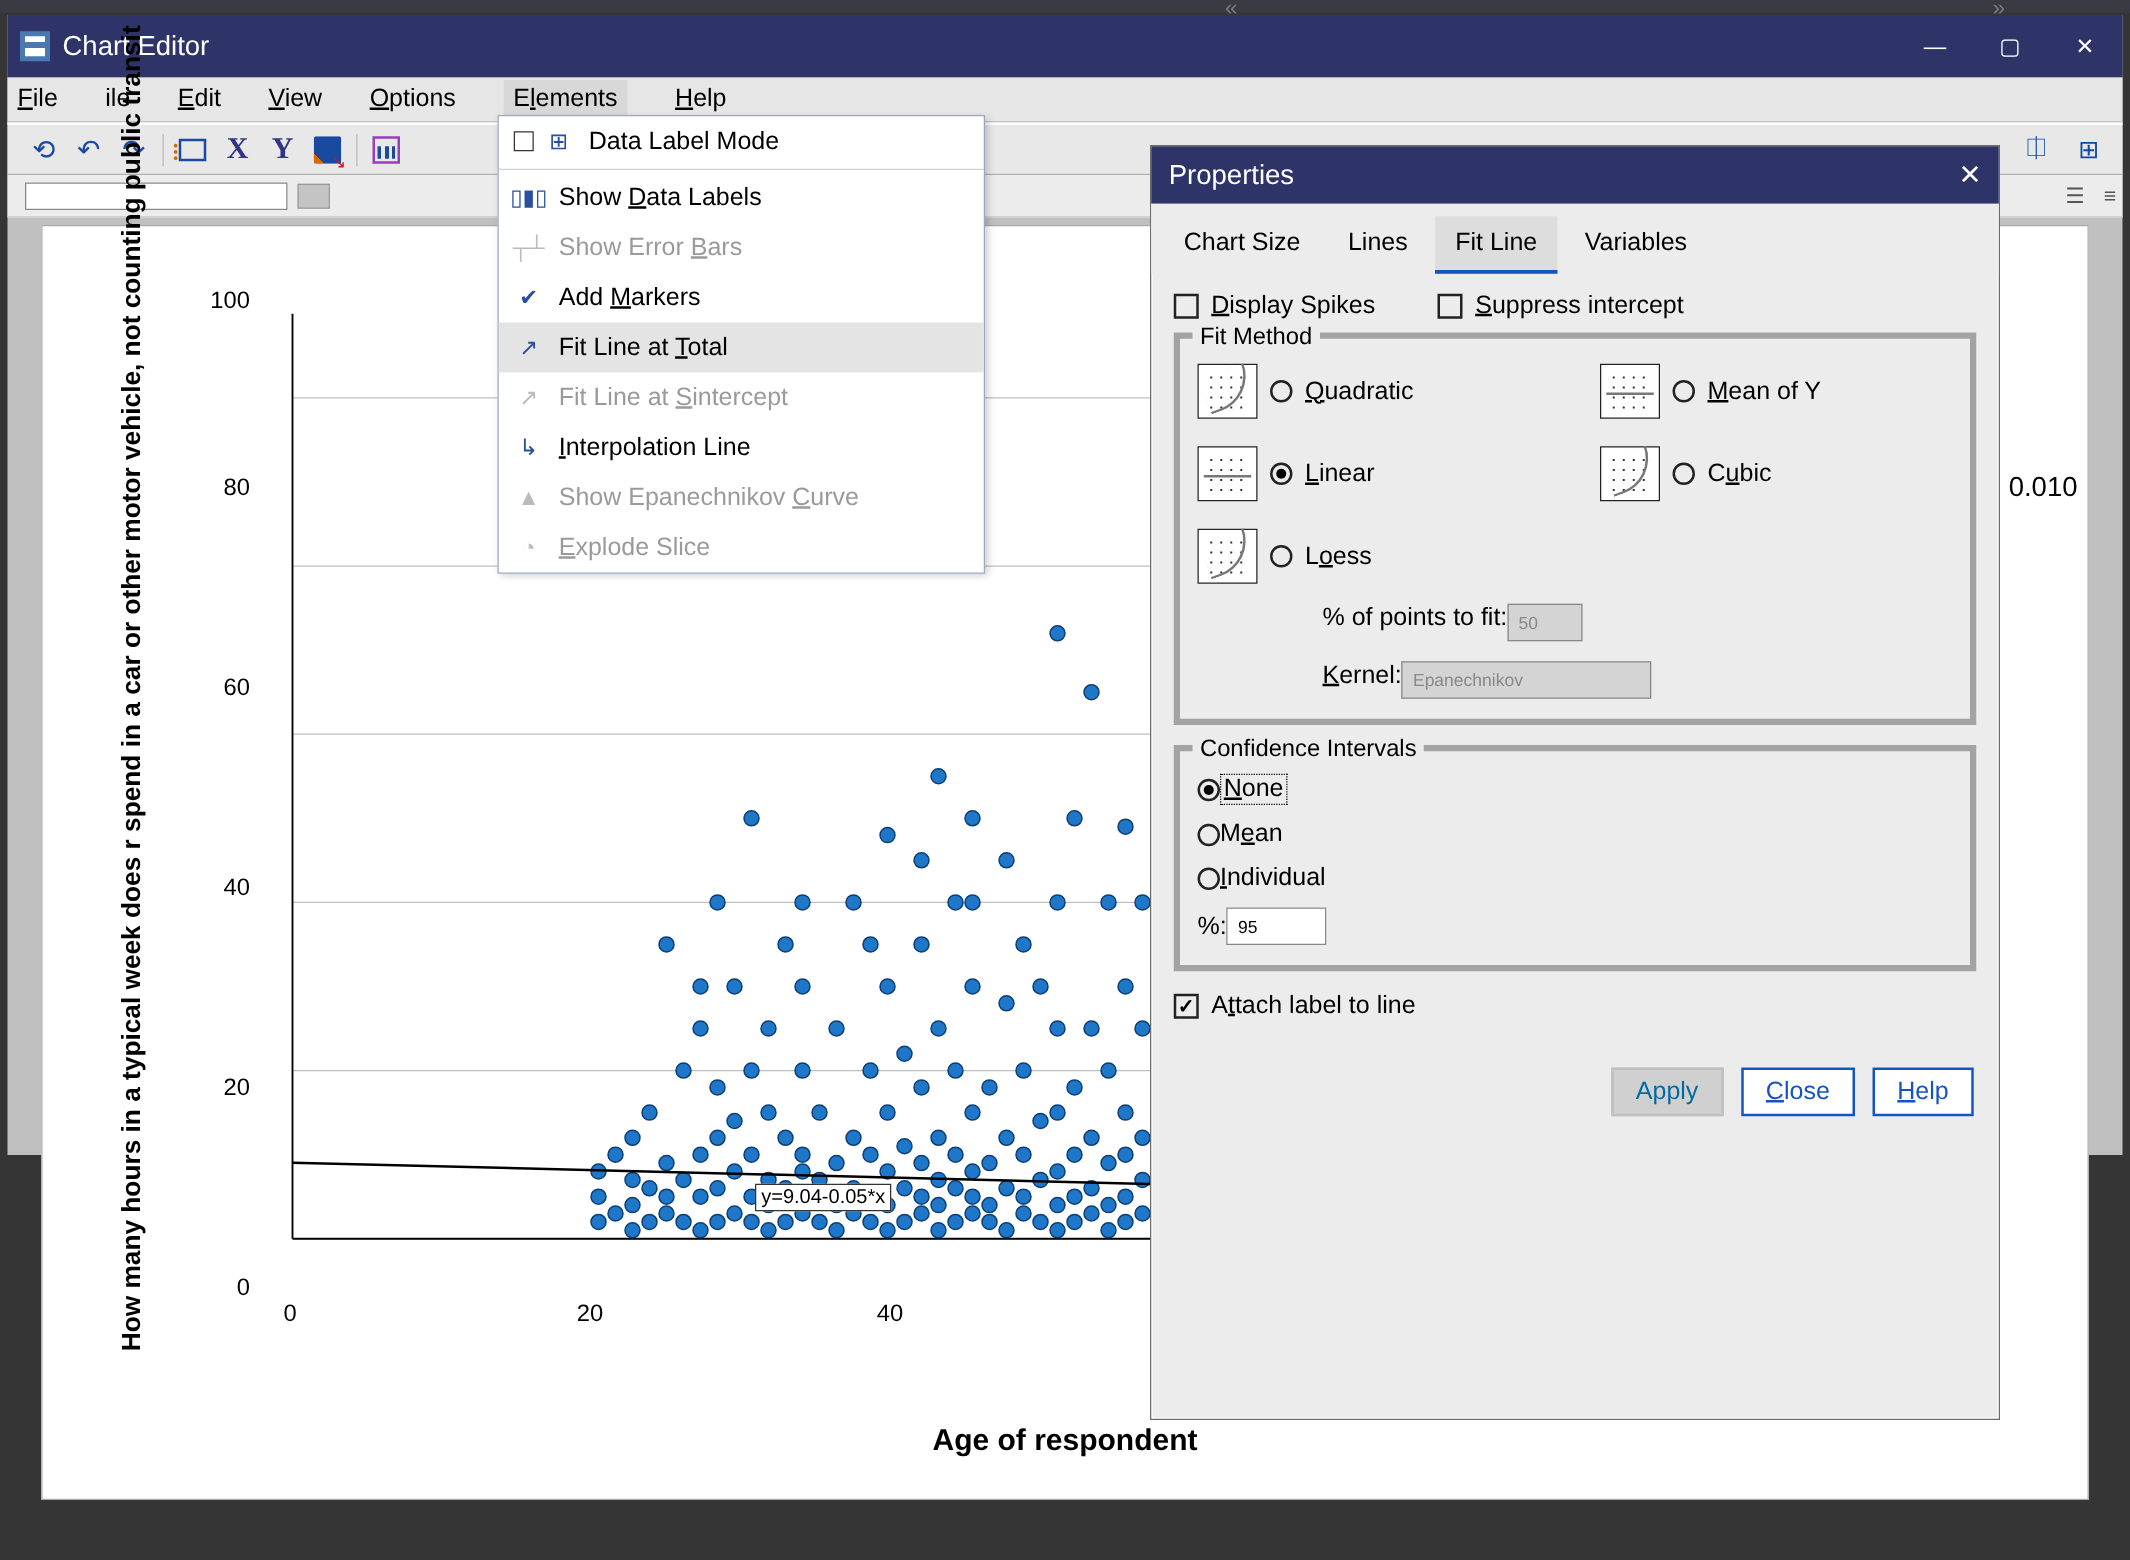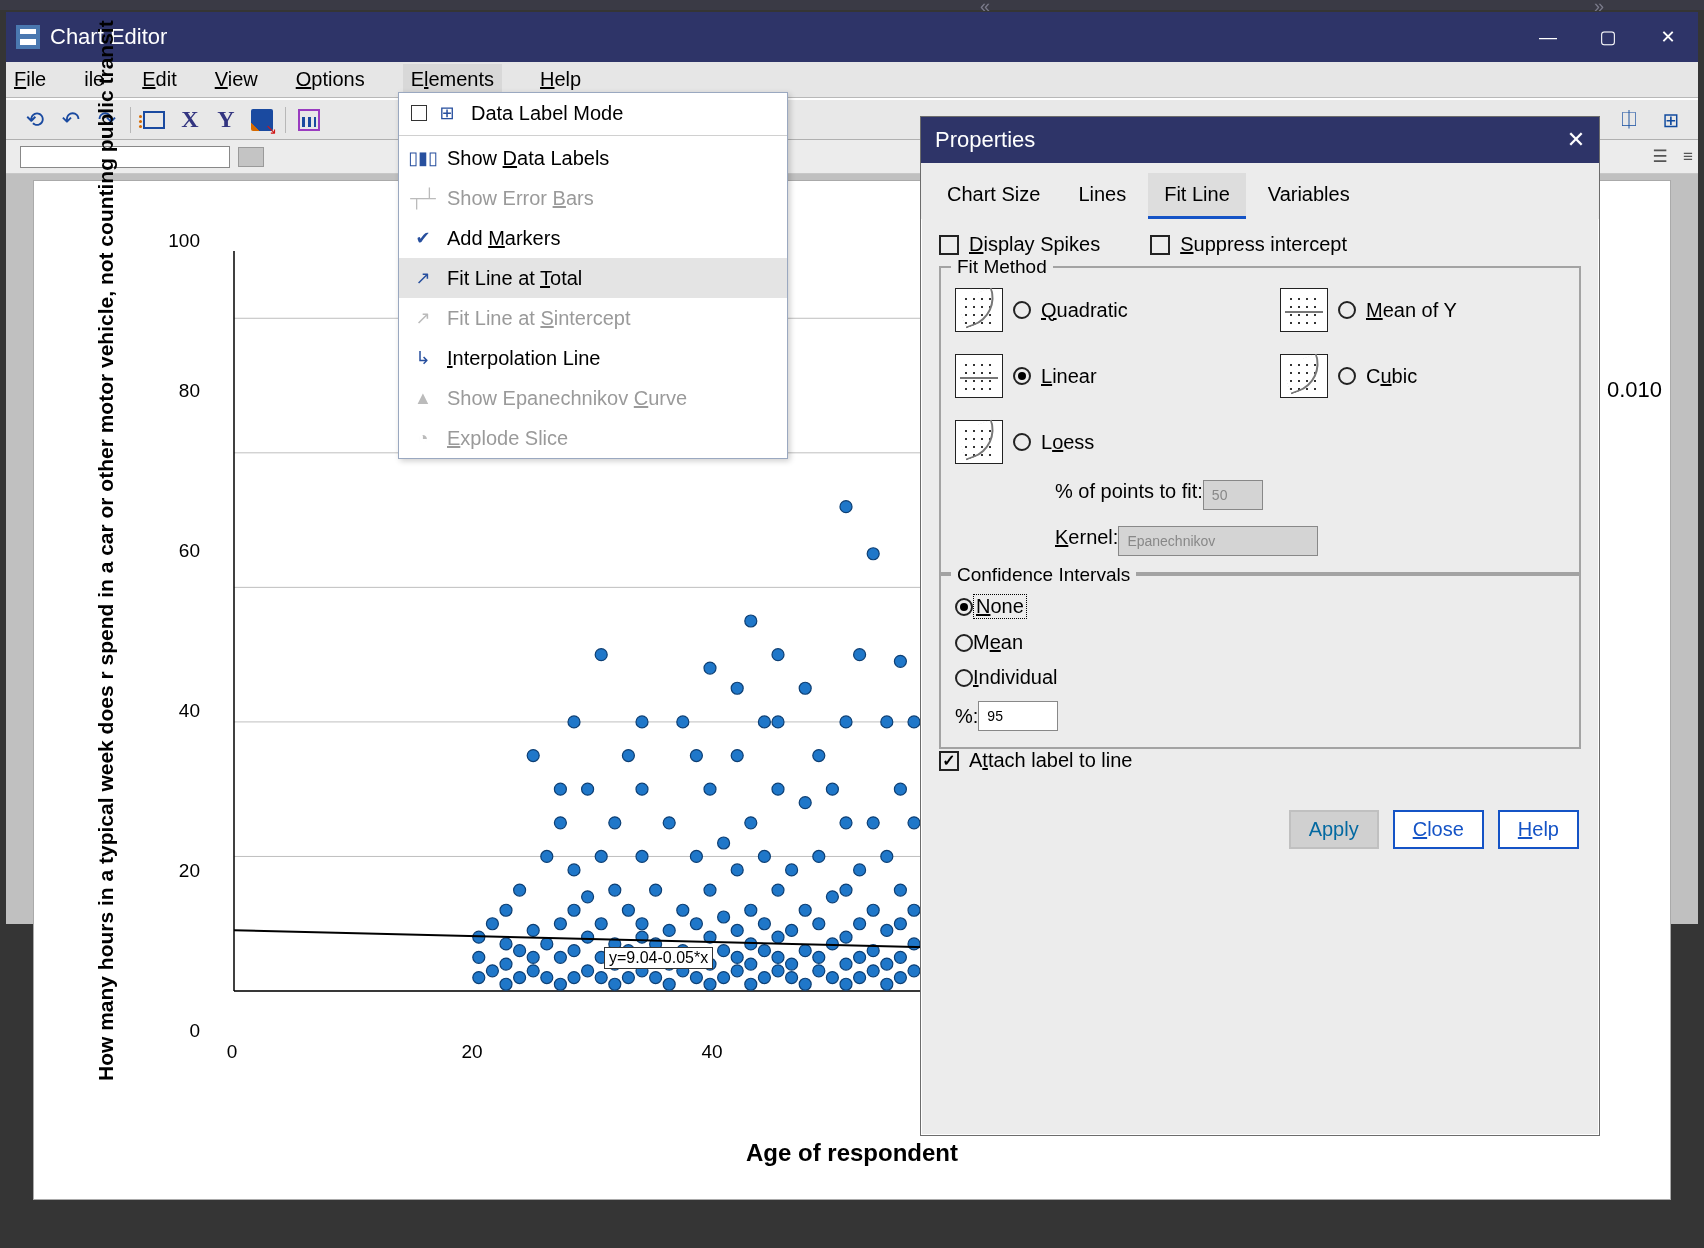--- a/index.html
+++ b/index.html
@@ -50,21 +50,21 @@
   .props{position:absolute; left:920px; top:116px; width:680px; height:1020px; background:#ececec; border:1px solid #6c6c6c; box-shadow:0 0 0 1px #fff inset;}
   .props .ptitle{height:46px;background:#2e3468;color:#fff;display:flex;align-items:center;padding-left:14px;font-size:22px;}
   .props .ptitle .pclose{margin-left:auto;width:46px;height:46px;display:flex;align-items:center;justify-content:center;font-size:22px;}
   .tabs{display:flex;background:#ececec;padding:10px 10px 0 10px;gap:6px;}
   .tab{padding:10px 16px;font-size:20px;background:#ececec;}
   .tab.active{background:#ddd;border-bottom:3px solid #1453c6;font-weight:400;}
   .panelbody{padding:14px 18px;font-size:20px;}
   .cbrow{display:flex;align-items:center;gap:10px;margin-bottom:10px;}
   .chk{width:20px;height:20px;border:2px solid #222;display:inline-flex;align-items:center;justify-content:center;font-size:16px;}
   .chk.on::after{content:"✓";font-weight:bold;}
-  .fieldset{border:2px solid #a3a3a3;padding:12px 14px 16px 14px;position:relative;}
+  .fieldset{border:5px solid #a3a3a3;padding:12px 14px 16px 14px;margin-bottom:16px;position:relative;}
   .fieldset .legend{position:absolute;top:-12px;left:10px;background:#ececec;padding:0 6px;font-size:19px;}
   .methodgrid{display:grid;grid-template-columns:1fr 1fr;gap:22px 40px;margin-top:8px;}
   .method{display:flex;align-items:center;gap:10px;}
   .method .thumb{width:48px;height:44px;border:1px solid #222;background:#fff;position:relative;}
   .method .thumb::before{content:"";position:absolute;inset:6px;background:
      radial-gradient(#333 1px, transparent 1px) 0 0/8px 8px;}
   .method .thumb.line::after{content:"";position:absolute;left:4px;right:4px;top:22px;height:2px;background:#777;}
   .method .thumb.curve::after{content:"";position:absolute;left:4px;right:4px;bottom:8px;height:28px;border:2px solid #777;border-left:none;border-top:none;border-radius:0 0 30px 0;transform:rotate(-20deg);}
   .radio{width:18px;height:18px;border:2px solid #222;border-radius:50%;display:inline-flex;align-items:center;justify-content:center;}
   .radio.on::after{content:"";width:8px;height:8px;background:#000;border-radius:50%;}

